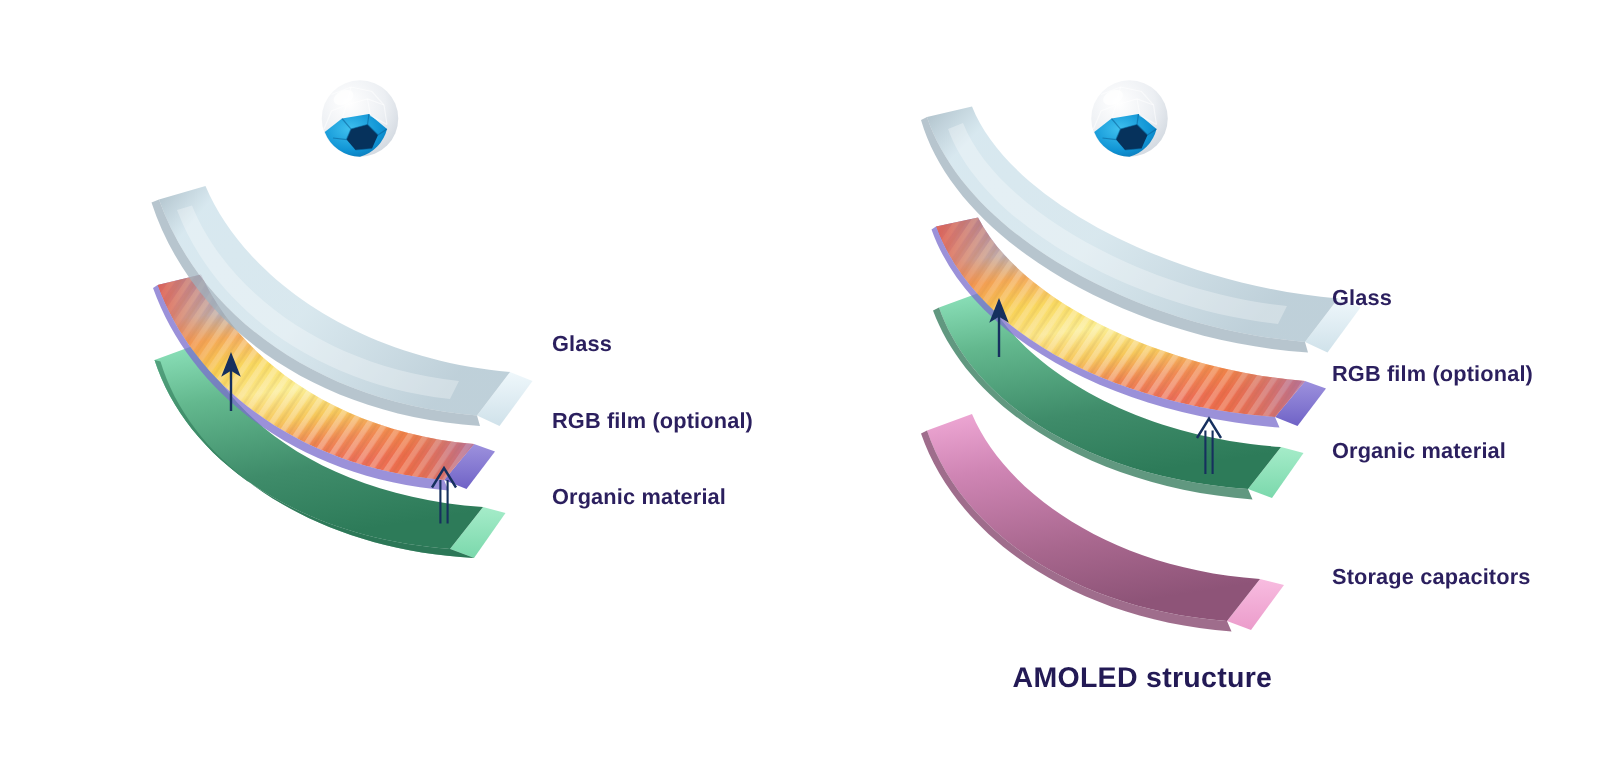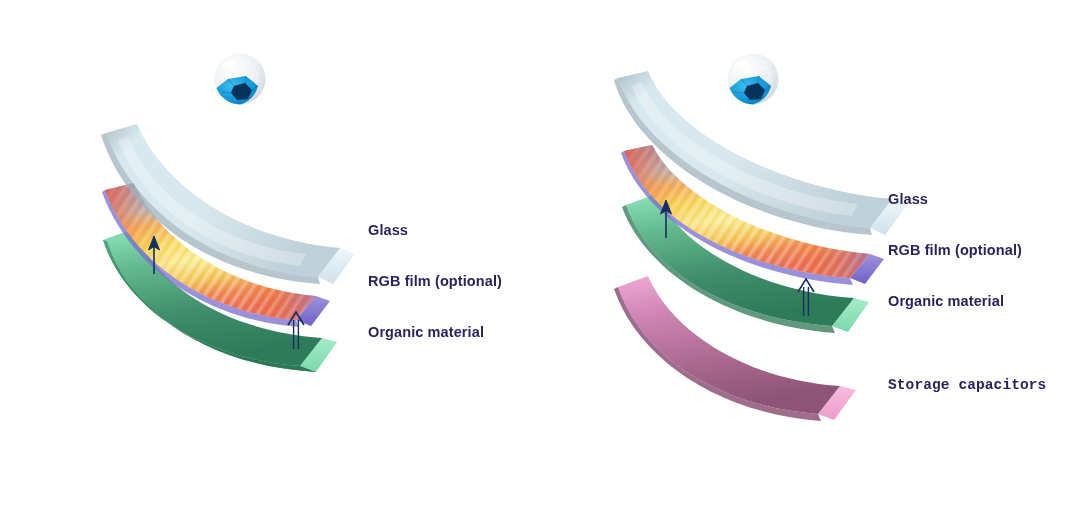--- a/index.html
+++ b/index.html
@@ -384,17 +384,18 @@
           <path d="M 207,86 L 218,83"></path>
           <path d="M 210,100 L 221,99"></path>
         </g>
         <ellipse cx="202" cy="65" rx="7" ry="4.5" fill="#ffffff" opacity="0.75" transform="rotate(-24 202 65)"></ellipse>
       </g>
     </svg>
 
     <div class="layer-label" style="left:348px; top:192px;">Glass</div>
     <div class="layer-label" style="left:348px; top:243px;">RGB film (optional)</div>
     <div class="layer-label" style="left:348px; top:294px;">Organic material</div>
-    <div class="layer-label" style="left:348px; top:378px;font-family:Liberation Mono, monospace;">Storage capacitors</div>
-
+    <div class="layer-label" style="left:348px; top:378px;">Storage capacitors</div>
+
+    <div class="panel-caption" style="left:135px; top:443px;">AMOLED structure</div>
   </div>
 
 </div>
 
 </body></html>

